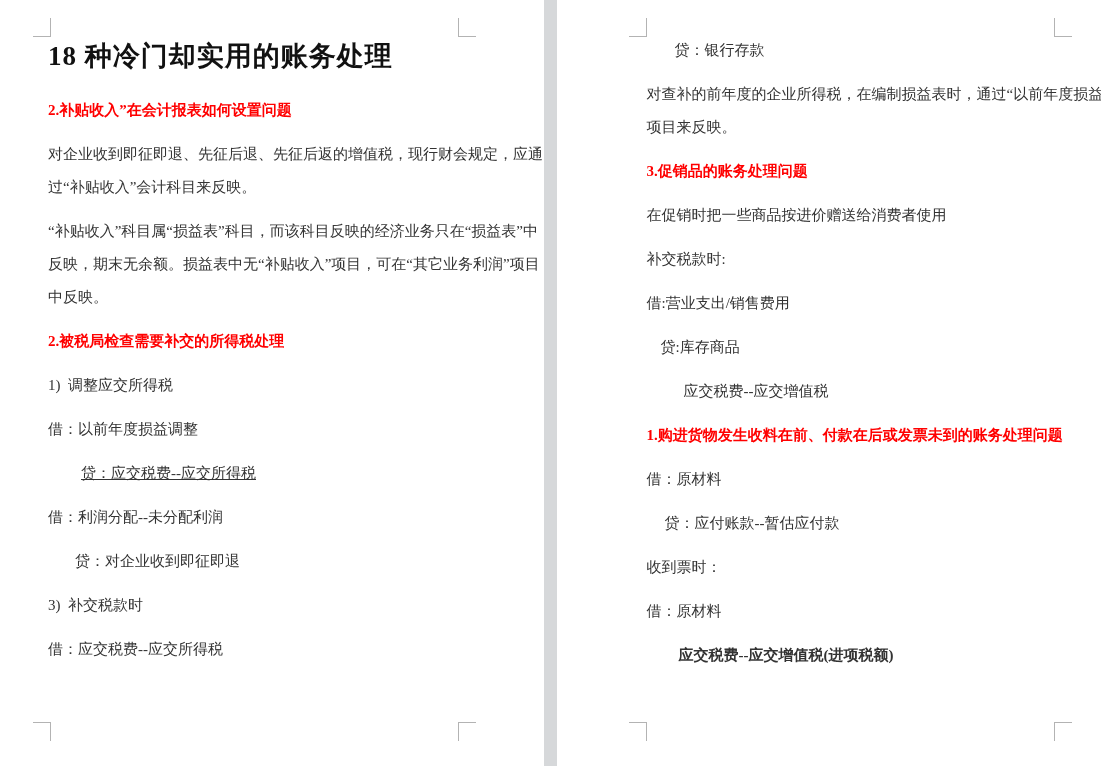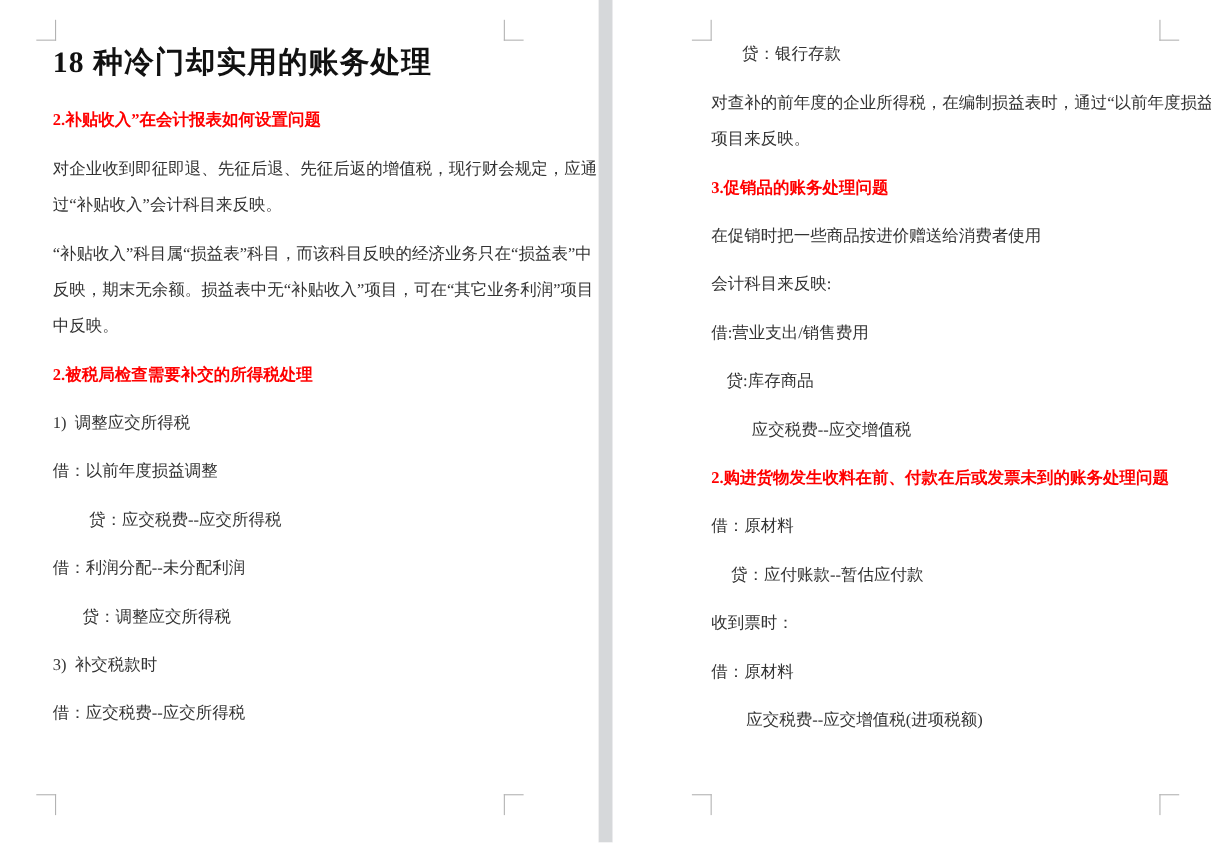--- a/index.html
+++ b/index.html
@@ -89,27 +89,27 @@
         <div class="block heading">
           <div class="line">2.被税局检查需要补交的所得税处理</div>
         </div>
         <div class="block body">
           <div class="line">1)  调整应交所得税</div>
         </div>
         <div class="block body">
           <div class="line">借：以前年度损益调整</div>
         </div>
         <div class="block body">
-          <div class="line" style="padding-left: 33px;">贷：应交税费--应交所得税</div>
+          <div class="line" style="padding-left: 33px; text-decoration: underline;">贷：应交税费--应交所得税</div>
         </div>
         <div class="block body">
           <div class="line">借：利润分配--未分配利润</div>
         </div>
         <div class="block body">
-          <div class="line" style="padding-left: 27px;">贷：调整应交所得税</div>
+          <div class="line" style="padding-left: 27px;">贷：对企业收到即征即退</div>
         </div>
         <div class="block body">
           <div class="line">3)  补交税款时</div>
         </div>
         <div class="block body">
           <div class="line">借：应交税费--应交所得税</div>
         </div>
       </div>
   </div>
 </div>
@@ -130,44 +130,44 @@
           <div class="line">对查补的前年度的企业所得税，在编制损益表时，通过“以前年度损益调整”</div>
           <div class="line">项目来反映。</div>
         </div>
         <div class="block heading">
           <div class="line">3.促销品的账务处理问题</div>
         </div>
         <div class="block body">
           <div class="line">在促销时把一些商品按进价赠送给消费者使用</div>
         </div>
         <div class="block body">
-          <div class="line">会计科目来反映:</div>
+          <div class="line">补交税款时:</div>
         </div>
         <div class="block body">
           <div class="line">借:营业支出/销售费用</div>
         </div>
         <div class="block body">
           <div class="line" style="padding-left: 14px;">贷:库存商品</div>
         </div>
         <div class="block body">
           <div class="line" style="padding-left: 37px;">应交税费--应交增值税</div>
         </div>
         <div class="block heading">
-          <div class="line">2.购进货物发生收料在前、付款在后或发票未到的账务处理问题</div>
+          <div class="line">1.购进货物发生收料在前、付款在后或发票未到的账务处理问题</div>
         </div>
         <div class="block body">
           <div class="line">借：原材料</div>
         </div>
         <div class="block body">
           <div class="line" style="padding-left: 18px;">贷：应付账款--暂估应付款</div>
         </div>
         <div class="block body">
           <div class="line">收到票时：</div>
         </div>
         <div class="block body">
           <div class="line">借：原材料</div>
         </div>
         <div class="block body">
-          <div class="line" style="padding-left: 32px;">应交税费--应交增值税(进项税额)</div>
+          <div class="line" style="padding-left: 32px; font-weight: bold;">应交税费--应交增值税(进项税额)</div>
         </div>
       </div>
   </div>
 </div>
 
 </body></html>

